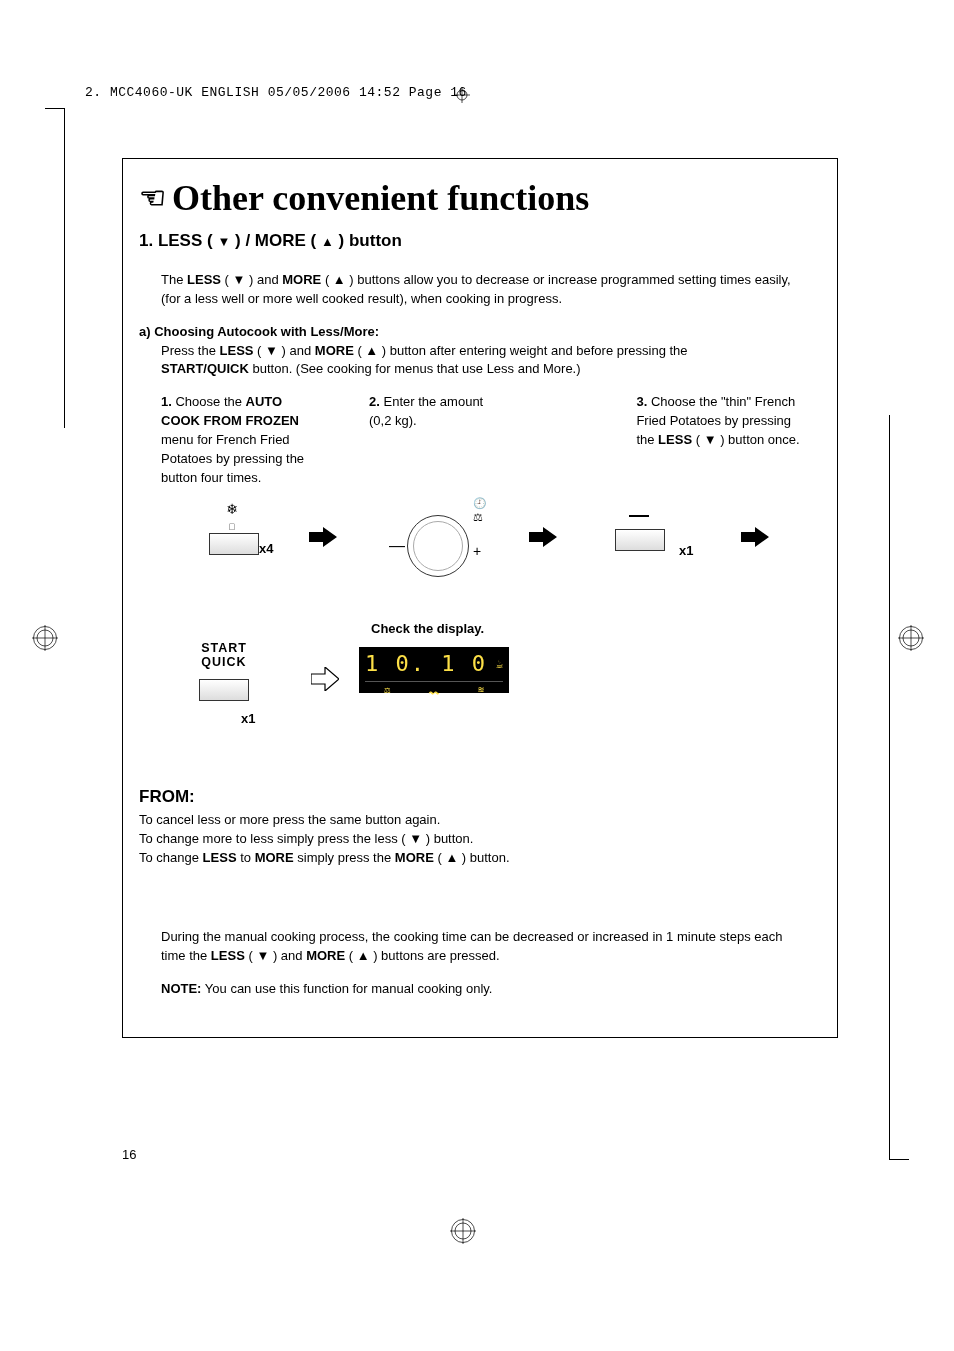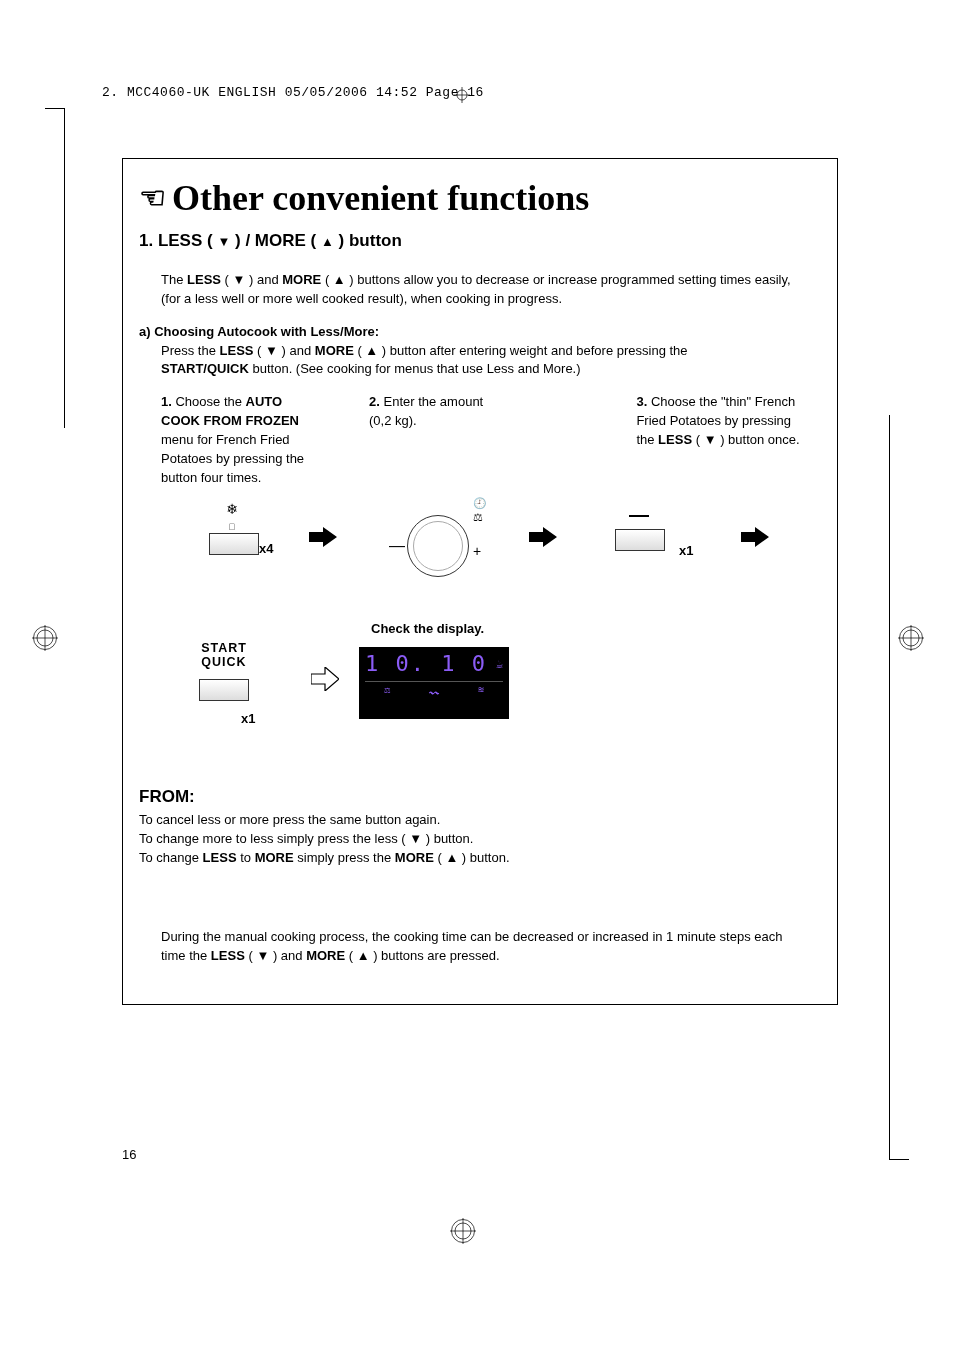--- a/index.html
+++ b/index.html
@@ -11,21 +11,21 @@
     color: #000;
     width: 954px;
     height: 1351px;
     position: relative;
   }
   .header-line {
     font-family: "Courier New", monospace;
     font-size: 13px;
     position: absolute;
     top: 85px;
-    left: 102px;
+    left: 85px;
     letter-spacing: 0.5px;
   }
   .top-marker {
     position: absolute;
     top: 87px;
     left: 454px;
     width: 16px;
     height: 16px;
   }
   .crop-tl { position: absolute; top: 108px; left: 45px; width: 20px; height: 320px; border-top: 1px solid #000; border-right: 1px solid #000; }
@@ -137,23 +137,23 @@
     position: absolute;
     font-size: 12.5px;
     font-weight: bold;
     text-align: center;
     letter-spacing: 1px;
     width: 70px;
   }
   .display {
     position: absolute;
     width: 150px;
-    height: 72px;
+    height: 46px;
     background: #000;
-    color: #8b5cf6;
+    color: #fde047;
     font-family: monospace;
     padding: 4px 6px;
   }
   .display .digits {
     font-family: "DS-Digital", monospace;
     font-size: 22px;
     letter-spacing: 2px;
     height: 30px;
   }
   .display .digits .cup { float:right; font-size:12px; margin-top:6px; letter-spacing:0;}
@@ -298,17 +298,20 @@
     <span>To change more to less simply press the less ( </span><span class="tri-down">▼</span><span> ) button.</span>
   </p>
   <p class="para" style="margin:0">
     <span>To change </span><span class="b">LESS</span><span> to </span><span class="b">MORE</span><span> simply press the </span><span class="b">MORE</span><span> ( </span><span class="tri-up">▲</span><span> ) button.</span>
   </p>
 
   <div class="section-b">
     <p class="para indent2">
       <span>During the manual cooking process, the cooking time can be decreased or increased in 1 minute steps each time the </span><span class="b">LESS</span><span> ( </span><span class="tri-down">▼</span><span> ) and </span><span class="b">MORE</span><span> ( </span><span class="tri-up">▲</span><span> ) buttons are pressed.</span>
     </p>
+    <p class="para indent2" style="margin-top:14px">
+      <span class="b">NOTE:</span><span> You can use this function for manual cooking only.</span>
+    </p>
   </div>
 
 </div>
 
 <div class="page-num">16</div>
 
 </body></html>

